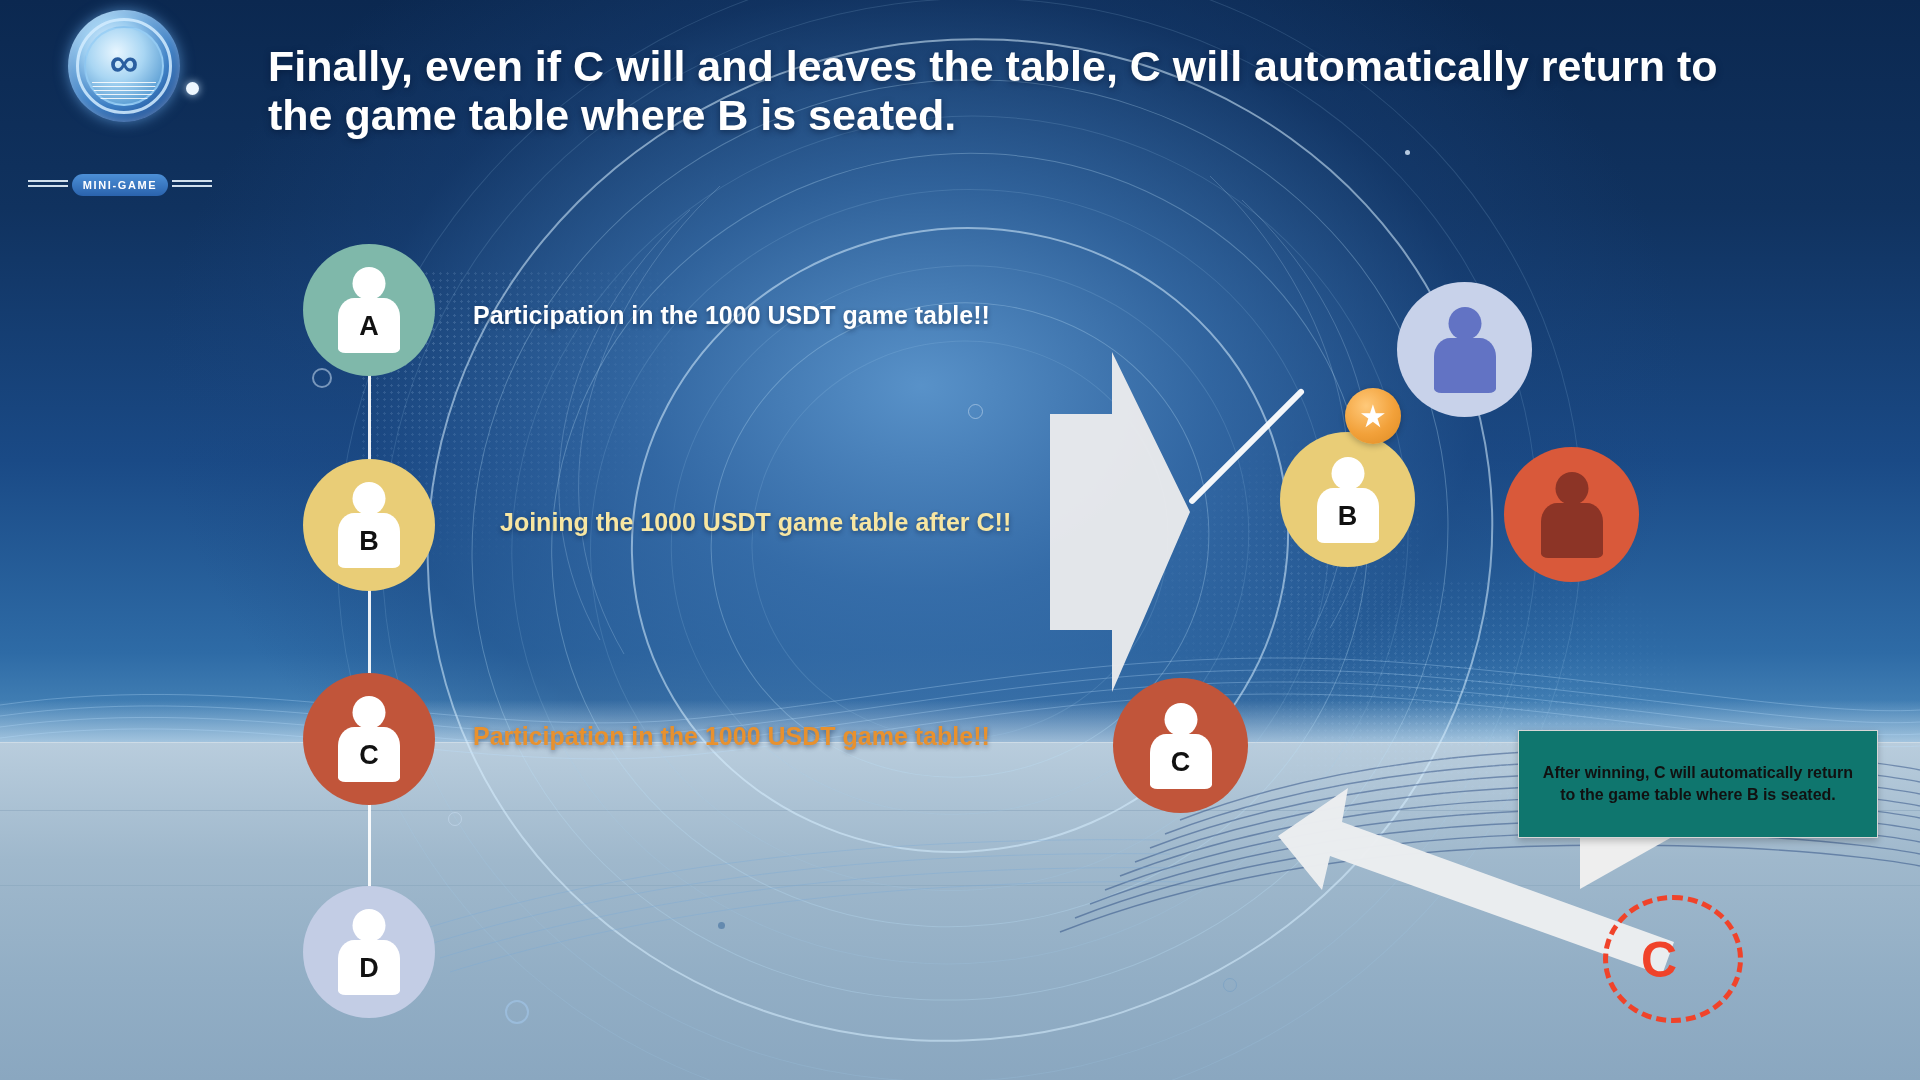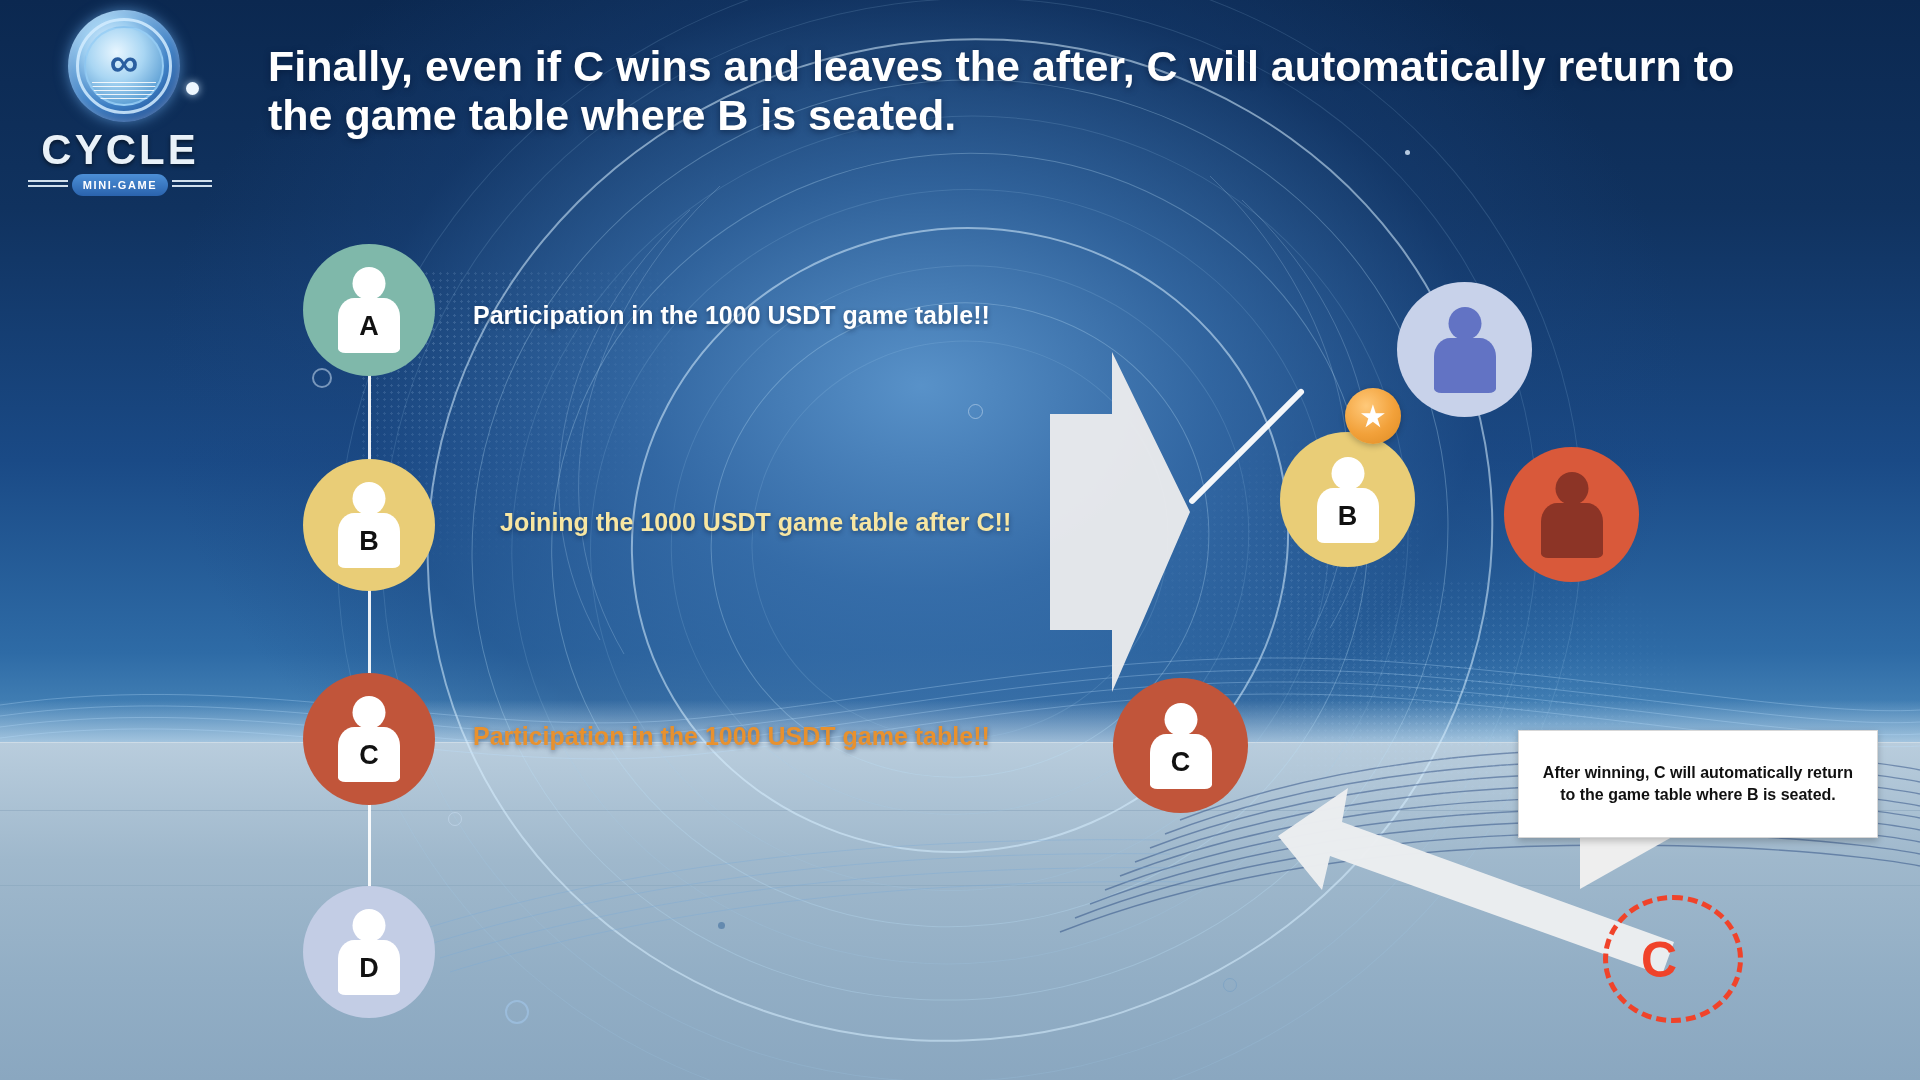--- a/index.html
+++ b/index.html
@@ -189,21 +189,21 @@
     width: 160px; height: 6px;
     background: rgba(255,255,255,0.95);
     transform-origin: 0 50%;
     transform: rotate(-45deg);
     border-radius: 3px;
   }
 
   
   #callout {
     position: absolute; left: 1518px; top: 730px; width: 360px; height: 108px;
-    background: #ffffff;
+    background: #0f766e;
     border: 1px solid #d7d7d7;
     box-shadow: 0 3px 7px rgba(0,0,0,0.22);
     display: flex; align-items: center; justify-content: center;
     padding: 6px 16px;
   }
   #callout .txt {
     color: #111111; font-size: 16px; font-weight: bold; line-height: 1.35;
     text-align: center;
   }
   #callout-tail {
@@ -299,25 +299,24 @@
 
   <div id="logo">
     <div class="logo-emblem"></div>
     <div class="logo-ring2"></div>
     <div class="logo-ring3"></div>
     <div class="logo-inf">∞</div>
     <div class="logo-stripes"></div>
     <div class="logo-sat"></div>
     <div class="logo-tick l"></div>
     <div class="logo-tick r"></div>
-    <div class="logo-word">CYCLE</div>
     <div class="logo-badge">MINI-GAME</div>
   </div>
 
-  <div id="title">Finally, even if C wins and leaves the after, C will automatically return to the game table where B is seated.</div>
+  <div id="title">Finally, even if C will and leaves the table, C will automatically return to the game table where B is seated.</div>
 
   <div class="connector" style="left:368px;top:300px;height:660px;"></div>
 
   <div class="avatar" style="left:303px;top:244px;width:132px;height:132px;background:#7fb8aa;">
     <div class="person" style="width:62px;height:86px;">
       <div class="head" style="top:0;width:33px;height:33px;background:#ffffff;"></div>
       <div class="body" style="top:31px;width:62px;height:55px;background:#ffffff;"></div>
       <div class="letter" style="top:46px;font-size:27px;">A</div>
     </div>
   </div>

